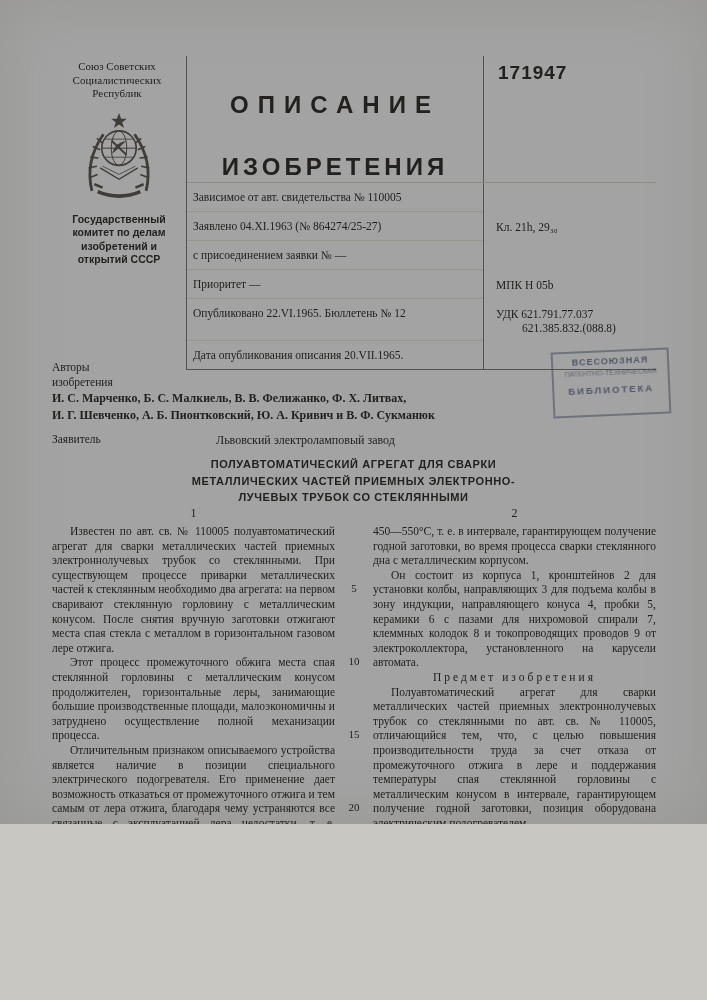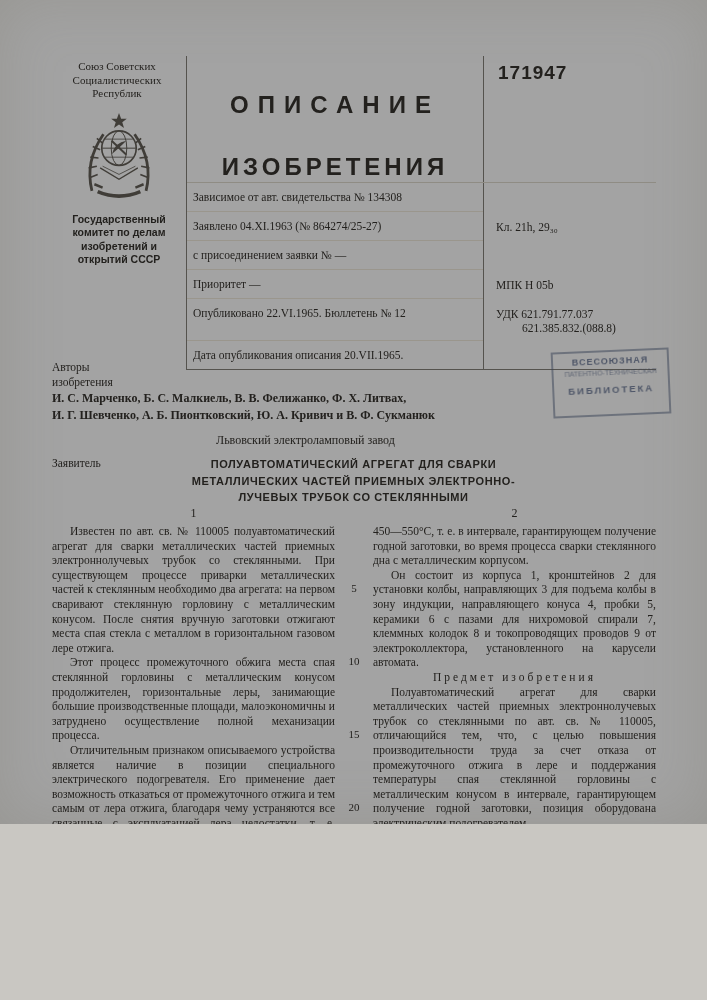--- a/index.html
+++ b/index.html
@@ -31,21 +31,21 @@
   .meta-row{display:flex;}
   .meta-left{width:296px;border-bottom:1px solid #9a968d;padding:8px 8px 8px 6px;font-size:11.5px;box-sizing:border-box;}
   .meta-row:last-child .meta-left{border-bottom:none;}
   .meta-right{flex:1;border-left:1.6px solid #55534e;padding:8px 0 6px 12px;font-size:11.5px;line-height:14px;}
   
   .parties{position:absolute;top:360px;left:52px;width:604px;}
   .authors-row{display:flex;flex-direction:column;}
   .authors-label{width:92px;font-size:11.5px;line-height:15px;}
   .authors-names{flex:1;text-align:left;font-weight:bold;font-size:12px;line-height:17px;padding-right:30px;}
   .applicant-row{display:flex;margin-top:9px;}
-  .applicant-label{width:92px;font-size:11.5px;margin-top:24px;}
+  .applicant-label{width:92px;font-size:11.5px;}
   .applicant-name{font-weight:normal;font-size:12px;padding-left:72px;}
   
   .stamp{
     position:absolute;top:350px;left:552px;width:118px;height:66px;
     border:2px solid rgba(55,65,85,0.5);
     transform:rotate(-2.5deg);
     text-align:center;color:rgba(45,55,80,0.72);
     font-family:"Liberation Sans",sans-serif;
     filter:blur(0.35px);
     padding-top:4px;box-sizing:border-box;
@@ -110,21 +110,21 @@
         <div class="title-left">
           <div class="doc-title">ОПИСАНИЕ</div>
           <div class="doc-title second">ИЗОБРЕТЕНИЯ</div>
         </div>
         <div class="title-right">
           <span class="patent-no">171947</span>
         </div>
       </div>
 
       <div class="meta-row">
-        <div class="meta-left">Зависимое от авт. свидетельства № 134308</div>
+        <div class="meta-left">Зависимое от авт. свидетельства № 110005</div>
         <div class="meta-right"></div>
       </div>
       <div class="meta-row">
         <div class="meta-left">Заявлено 04.XI.1963 (№ 864274/25-27)</div>
         <div class="meta-right">Кл. 21h, 29₃₀</div>
       </div>
       <div class="meta-row">
         <div class="meta-left">с присоединением заявки № —</div>
         <div class="meta-right"></div>
       </div>

